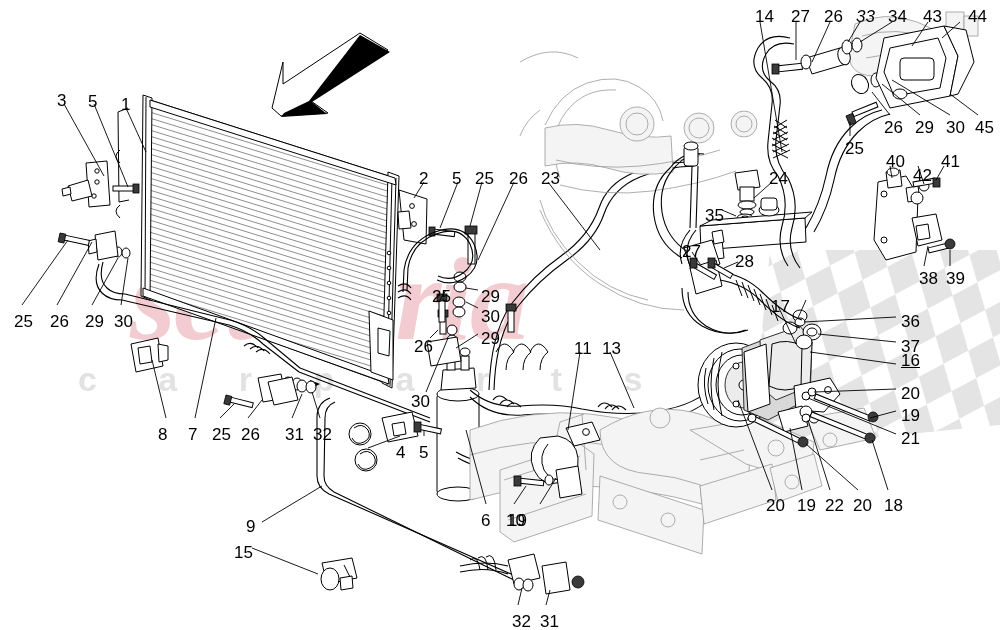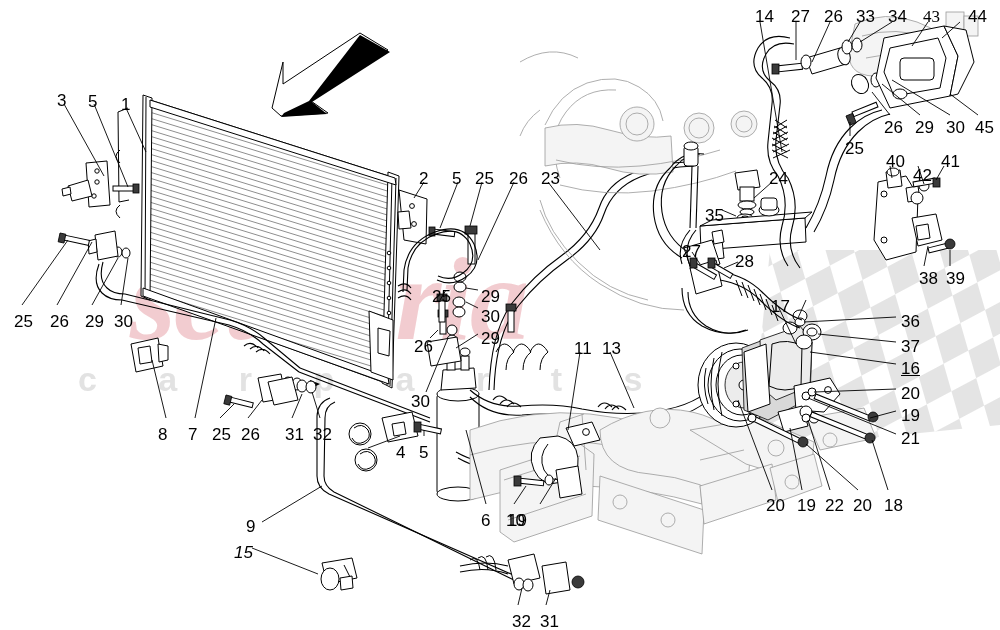--- a/index.html
+++ b/index.html
@@ -672,48 +672,48 @@
       <div class="lbl" style="left: 481px; top: 330px;">29</div>
       <div class="lbl" style="left: 411px; top: 393px;">30</div>
       <div class="lbl" style="left: 396px; top: 444px;">4</div>
       <div class="lbl" style="left: 419px; top: 444px;">5</div>
       <div class="lbl" style="left: 574px; top: 340px;">11</div>
       <div class="lbl" style="left: 602px; top: 340px;">13</div>
       <div class="lbl" style="left: 481px; top: 512px;">6</div>
       <div class="lbl" style="left: 508px; top: 512px;">19</div>
       <div class="lbl" style="left: 506px; top: 512px;">10</div>
       <div class="lbl" style="left: 246px; top: 518px;">9</div>
-      <div class="lbl" style="left: 234px; top: 544px; font-style: italic;">15</div>
+      <div class="lbl" style="left: 234px; top: 544px;">15</div>
       <div class="lbl" style="left: 512px; top: 613px;">32</div>
       <div class="lbl" style="left: 540px; top: 613px;">31</div>
       <div class="lbl" style="left: 755px; top: 8px;">14</div>
       <div class="lbl" style="left: 791px; top: 8px;">27</div>
       <div class="lbl" style="left: 824px; top: 8px;">26</div>
-      <div class="lbl" style="left: 856px; top: 8px;">33</div>
+      <div class="lbl" style="left: 856px; top: 8px; font-style: italic;">33</div>
       <div class="lbl" style="left: 888px; top: 8px;">34</div>
-      <div class="lbl" style="left: 923px; top: 8px; font-family: Liberation Serif, serif;">43</div>
+      <div class="lbl" style="left: 923px; top: 8px;">43</div>
       <div class="lbl" style="left: 956px; top: 8px; margin-left: 12px;">44</div>
       <div class="lbl" style="left: 884px; top: 119px;">26</div>
       <div class="lbl" style="left: 915px; top: 119px;">29</div>
       <div class="lbl" style="left: 946px; top: 119px;">30</div>
       <div class="lbl" style="left: 975px; top: 119px;">45</div>
       <div class="lbl" style="left: 845px; top: 140px;">25</div>
       <div class="lbl" style="left: 886px; top: 153px;">40</div>
       <div class="lbl" style="left: 913px; top: 153px; margin-top: 14px;">42</div>
       <div class="lbl" style="left: 941px; top: 153px;">41</div>
       <div class="lbl" style="left: 919px; top: 270px;">38</div>
       <div class="lbl" style="left: 946px; top: 270px;">39</div>
       <div class="lbl" style="left: 769px; top: 170px;">24</div>
       <div class="lbl" style="left: 705px; top: 207px;">35</div>
       <div class="lbl" style="left: 682px; top: 243px;">27</div>
       <div class="lbl" style="left: 735px; top: 253px;">28</div>
       <div class="lbl" style="left: 771px; top: 298px;">17</div>
       <div class="lbl" style="left: 901px; top: 313px;">36</div>
       <div class="lbl" style="left: 901px; top: 338px;">37</div>
-      <div class="lbl" style="left: 901px; top: 360px; text-decoration: underline;">16</div>
+      <div class="lbl" style="left: 901px; top: 352px; text-decoration: underline;">16</div>
       <div class="lbl" style="left: 901px; top: 385px;">20</div>
       <div class="lbl" style="left: 901px; top: 407px;">19</div>
       <div class="lbl" style="left: 901px; top: 430px;">21</div>
       <div class="lbl" style="left: 766px; top: 497px;">20</div>
       <div class="lbl" style="left: 797px; top: 497px;">19</div>
       <div class="lbl" style="left: 825px; top: 497px;">22</div>
       <div class="lbl" style="left: 853px; top: 497px;">20</div>
       <div class="lbl" style="left: 884px; top: 497px;">18</div>
     </div>
 

